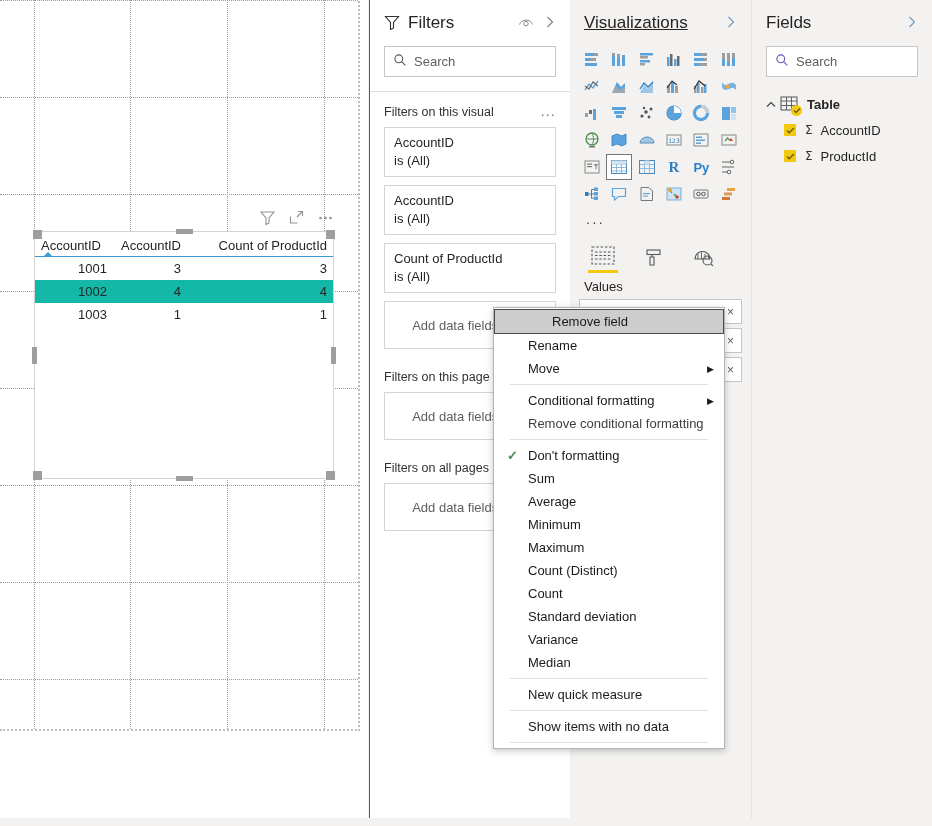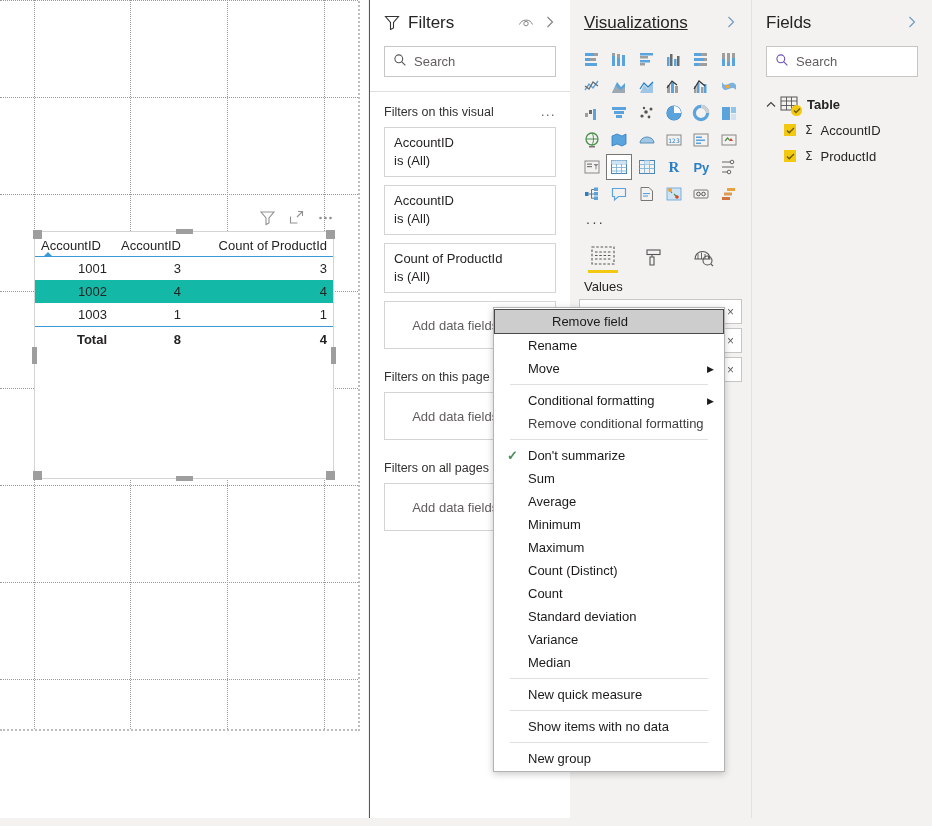--- a/index.html
+++ b/index.html
@@ -248,25 +248,20 @@
             <tr class="alt">
               <td class="c0">1002</td>
               <td>4</td>
               <td>4</td>
             </tr>
             <tr>
               <td class="c0">1003</td>
               <td>1</td>
               <td>1</td>
             </tr>
-            <tr class="total-row">
-              <td class="c0">Total</td>
-              <td>8</td>
-              <td>4</td>
-            </tr>
           </tbody>
         </table>
       </div>
 
       <div class="sel-handle sh-corner" style="left:-1px;  top:-1px"></div>
       <div class="sel-handle sh-corner" style="left:292px; top:-1px"></div>
       <div class="sel-handle sh-corner" style="left:-1px;  top:240px"></div>
       <div class="sel-handle sh-corner" style="left:292px; top:240px"></div>
       <div class="sel-handle sh-mid-h" style="left:142px; top:-2px"></div>
       <div class="sel-handle sh-mid-h" style="left:142px; top:245px"></div>
@@ -737,21 +732,21 @@
     <div class="cm-item">
       <span class="label">Conditional formatting</span>
       <span class="cm-sub">▶</span>
     </div>
     <div class="cm-item disabled">
       <span class="label">Remove conditional formatting</span>
     </div>
     <div class="cm-sep"></div>
     <div class="cm-item">
       <span class="cm-check">✓</span>
-      <span class="label">Don't summarize</span>
+      <span class="label">Don't formatting</span>
     </div>
     <div class="cm-item">
       <span class="label">Sum</span>
     </div>
     <div class="cm-item">
       <span class="label">Average</span>
     </div>
     <div class="cm-item">
       <span class="label">Minimum</span>
     </div>
@@ -775,19 +770,16 @@
     </div>
     <div class="cm-sep"></div>
     <div class="cm-item">
       <span class="label">New quick measure</span>
     </div>
     <div class="cm-sep"></div>
     <div class="cm-item">
       <span class="label">Show items with no data</span>
     </div>
     <div class="cm-sep"></div>
-    <div class="cm-item">
-      <span class="label">New group</span>
-    </div>
   </div>
 
   <div id="bottom-strip"></div>
 </div>
 
 </body></html>

